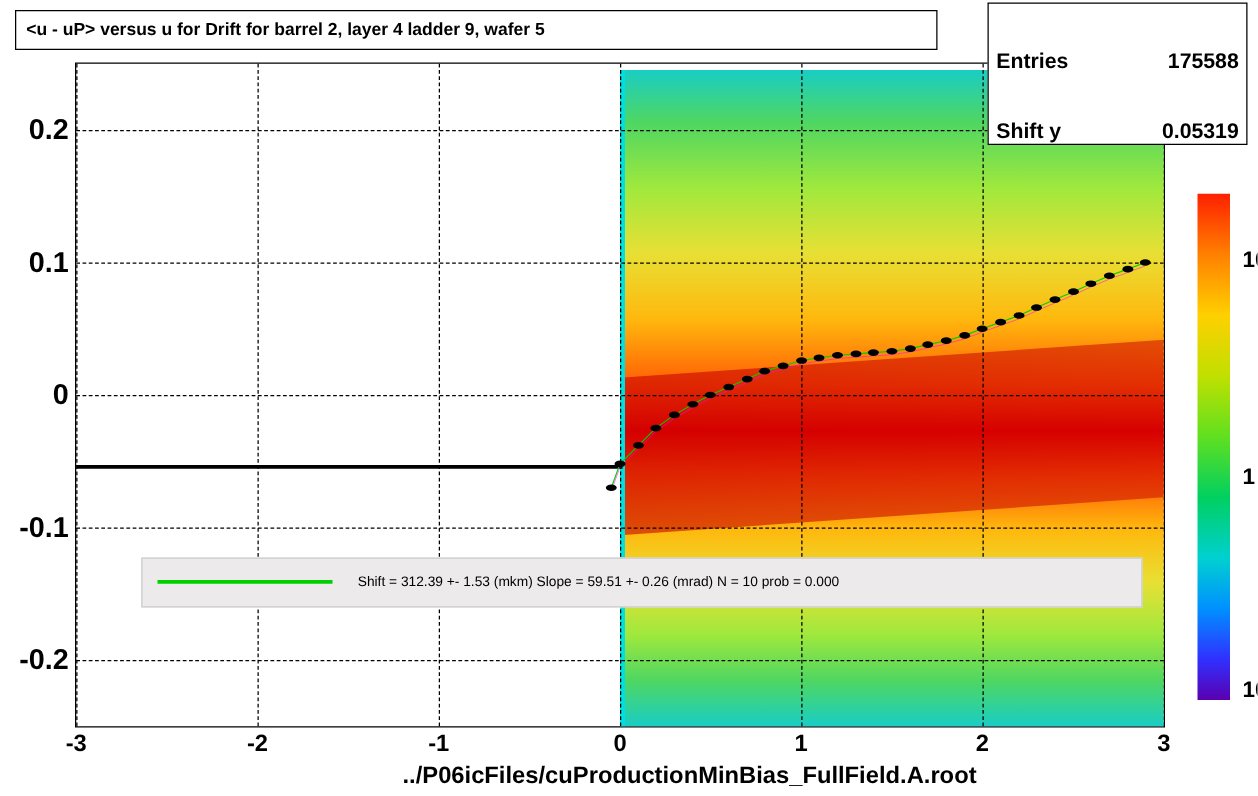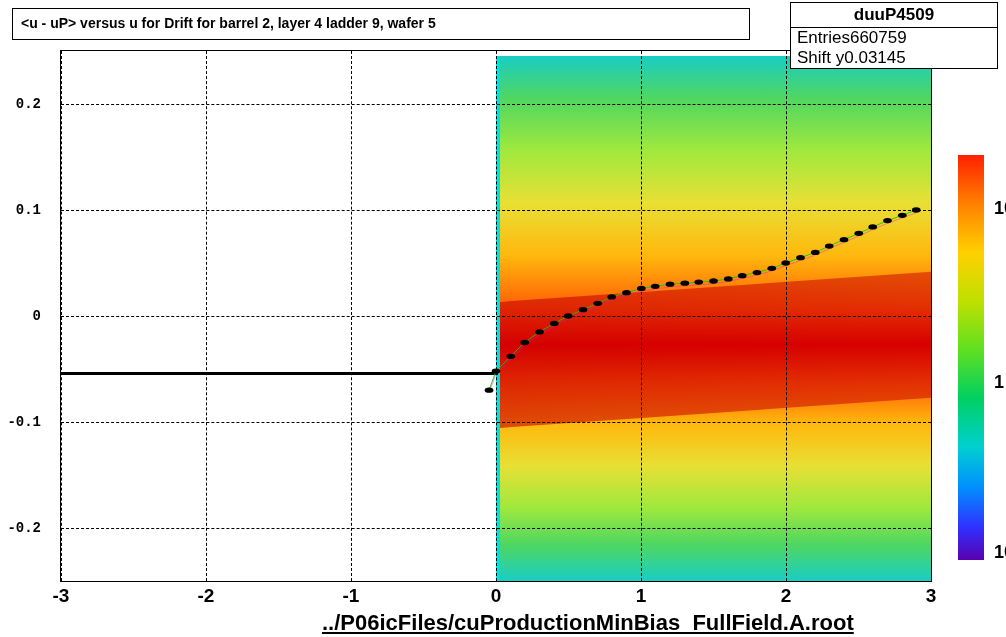--- a/index.html
+++ b/index.html
@@ -44,31 +44,32 @@
     z-index: 20;
   }
   .stat-header {
     border-bottom: 1px solid #000;
     text-align: center;
     font-weight: bold;
     padding: 2px 4px;
   }
   .stat-row {
     display: flex;
+    justify-content: space-between;
     padding: 0px 6px;
-    font-weight: normal;
+    font-weight: bold;
+    margin-top: 36px;
   }
   .axis-tick-y {
     position: absolute;
     right: 100%;
-    margin-right: 20px;
-    font-size: 14px;
+    margin-right: 6px;
+    font-size: 23px;
     font-weight: bold;
     transform: translateY(-50%);
-    font-family: Liberation Mono, monospace;
   }
   .axis-tick-x {
     position: absolute;
     top: 100%;
     margin-top: 4px;
     font-size: 19px;
     font-weight: bold;
     transform: translateX(-50%);
   }
   .gridline-h {
@@ -104,23 +105,22 @@
     left: 100%;
     margin-left: 10px;
     font-size: 18px;
     font-weight: bold;
     transform: translateY(-50%);
   }
   .footer-path {
     position: absolute;
     left: 322px;
     top: 610px;
-    font-size: 22px;
-    font-weight: bold;
-    text-decoration: underline;
+    font-size: 19px;
+    font-weight: bold;
   }
   .legend-box {
     position: absolute;
     left: 6%;
     right: 2%;
     height: 38px;
     background: #eceaea;
     border: 1px solid #ccc;
     display: flex;
     align-items: center;
@@ -150,28 +150,27 @@
   }
 </style>
 </head>
 <body>
 
 <div class="title-box">
   <span>&lt;u - uP&gt;       versus   u for Drift for barrel 2, layer 4 ladder 9, wafer 5</span>
 </div>
 
 <div class="stat-box">
-  <div class="stat-header">duuP4509</div>
   <div class="stat-row">
     <span>Entries</span>
-    <span>660759</span>
+    <span>175588</span>
   </div>
   <div class="stat-row">
     <span>Shift y</span>
-    <span>0.03145</span>
+    <span>0.05319</span>
   </div>
 </div>
 
 <div class="plot-area">
 
   <div class="heatmap" style="background:
          linear-gradient(to bottom,
            rgba(0,200,190,0.9) 0%,
            rgba(60,210,80,0.9) 8%,
            rgba(150,230,40,0.9) 18%,
@@ -265,20 +264,24 @@
       <circle cx="88.3" cy="36.8" r="0.5"></circle>
         <circle cx="90.0" cy="35.6" r="0.5"></circle>
       <circle cx="91.7" cy="34.4" r="0.5"></circle>
         <circle cx="93.3" cy="33.2" r="0.5"></circle>
       <circle cx="95.0" cy="32.0" r="0.5"></circle>
         <circle cx="96.7" cy="31.0" r="0.5"></circle>
       <circle cx="98.3" cy="30.0" r="0.5"></circle>
     </g>
   </svg>
 
+  <div class="legend-box" style="top:74.5%;">
+    <div class="legend-line"></div>
+    <span>Shift =   312.39 +- 1.53 (mkm) Slope =    59.51 +- 0.26 (mrad)  N = 10 prob = 0.000</span>
+  </div>
 
 </div>
 
 <div class="colorbar" style="background:linear-gradient(to top,
        #5a00b0 0%, #3030ff 8%, #0090ff 18%, #00d0d0 28%,
        #00d060 40%, #60e020 52%, #c0e000 64%, #ffd000 76%,
        #ff8000 88%, #ff2000 100%);">
   <span class="cb-tick" style="top:13%;">10</span>
   <span class="cb-tick" style="top:56%;">1</span>
   <span class="cb-tick" style="top:98%;">10</span>

